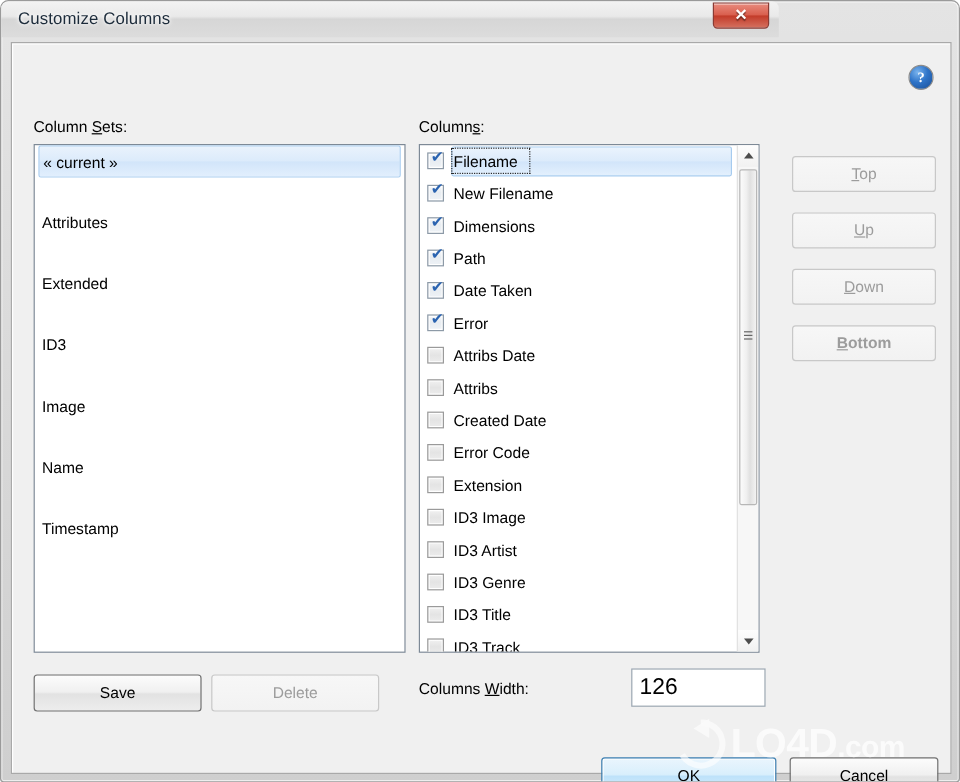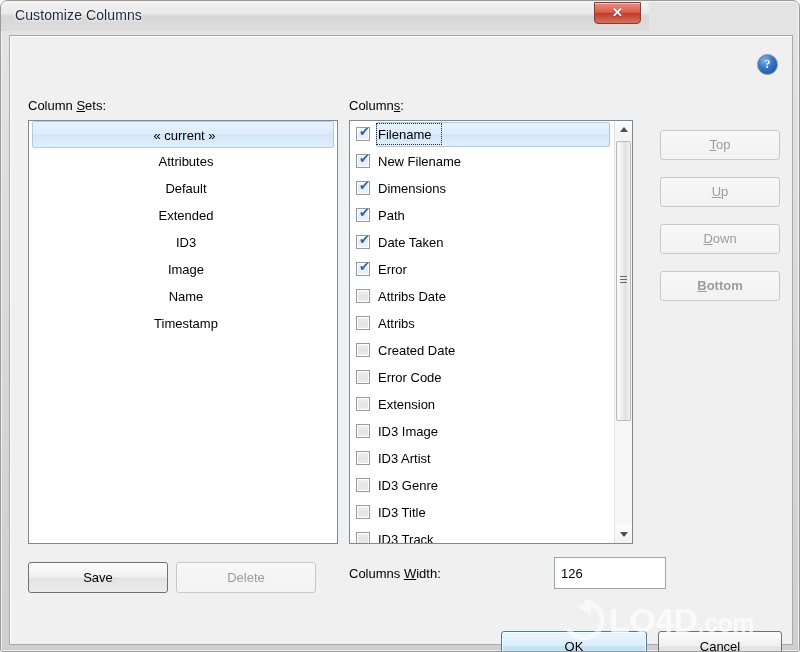--- a/index.html
+++ b/index.html
@@ -127,33 +127,33 @@
     box-sizing: border-box;
     overflow: hidden;
   }
   #colsets-list { left: 18px;  top: 84px;  width: 310px; height: 424px; }
   #columns-list { left: 339px; top: 84px;  width: 284px; height: 424px; }
 
   .list-inner {
     position: absolute;
     left: 0; top: 0; right: 0; bottom: 0;
     overflow: hidden;
-    text-align: center;
   }
 
   .lrow {
     position: relative;
     height: 27px;
     line-height: 27px;
     padding-left: 6px;
     font-size: 13px;
     color: #000000;
     white-space: nowrap;
     box-sizing: border-box;
     cursor: default;
+    margin-top: 24px;
   }
   .lrow.selected {
     background: linear-gradient(to bottom, #e9f2fc 0%, #dcebfb 48%, #d2e5fa 52%, #e2effd 100%);
     border: 1px solid #a9cdf0;
     border-radius: 2px;
   }
   #colsets-list .lrow.selected { margin: 0 3px; padding-left: 3px; }
 
   
   .cbrow {
@@ -314,29 +314,29 @@
   #btn-save   { left: 18px;  top: 526px; width: 140px; height: 31px; line-height: 29px; }
   #btn-delete { left: 166px; top: 526px; width: 140px; height: 31px; line-height: 29px; }
 
   #btn-ok     { left: 491px; top: 595px; width: 146px; height: 31px; line-height: 29px; }
   #btn-cancel { left: 648px; top: 595px; width: 124px; height: 31px; line-height: 29px; }
 
   
   #colswidth-label { left: 339px; top: 530px; }
   #colswidth-input {
     position: absolute;
-    left: 544px;
+    left: 516px;
     top: 521px;
     width: 112px;
     height: 32px;
     box-sizing: border-box;
     border: 1px solid #9aa5b0;
     background: #ffffff;
     font-family: "Liberation Sans", sans-serif;
-    font-size: 13px;
+    font-size: 19px;
     color: #000000;
     padding: 0 6px;
     line-height: 30px;
     outline: none;
   }
 
   
   #watermark {
     position: absolute;
     left: 550px;
@@ -385,21 +385,20 @@
     </div>
 
     <div class="field-label" style="left:18px; top:62px;">Column <span class="acc">S</span>ets:</div>
 
     <div class="field-label" style="left:339px; top:62px;">Column<span class="acc">s</span>:</div>
 
     <div id="colsets-list" class="listbox">
       <div class="list-inner" id="colsets-inner">
           <div class="lrow selected"><span>« current »</span></div>
           <div class="lrow"><span>Attributes</span></div>
-          <div class="lrow"><span>Default</span></div>
           <div class="lrow"><span>Extended</span></div>
           <div class="lrow"><span>ID3</span></div>
           <div class="lrow"><span>Image</span></div>
           <div class="lrow"><span>Name</span></div>
           <div class="lrow"><span>Timestamp</span></div>
         </div>
     </div>
 
     <div id="columns-list" class="listbox">
       <div class="list-inner" id="columns-inner" style="right:18px;">

